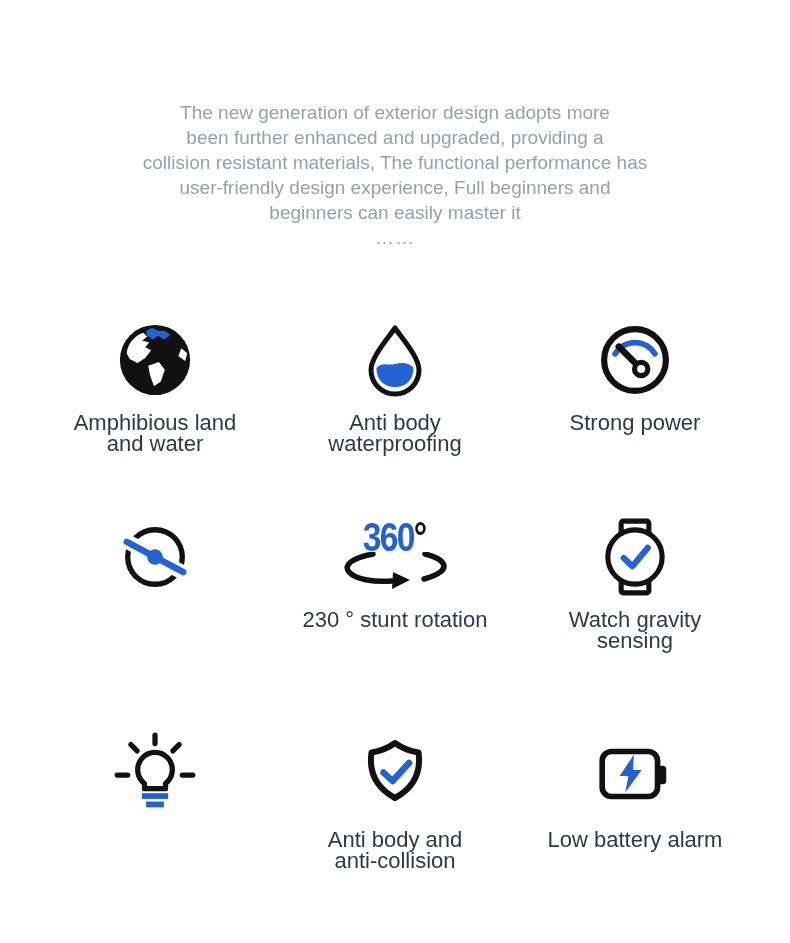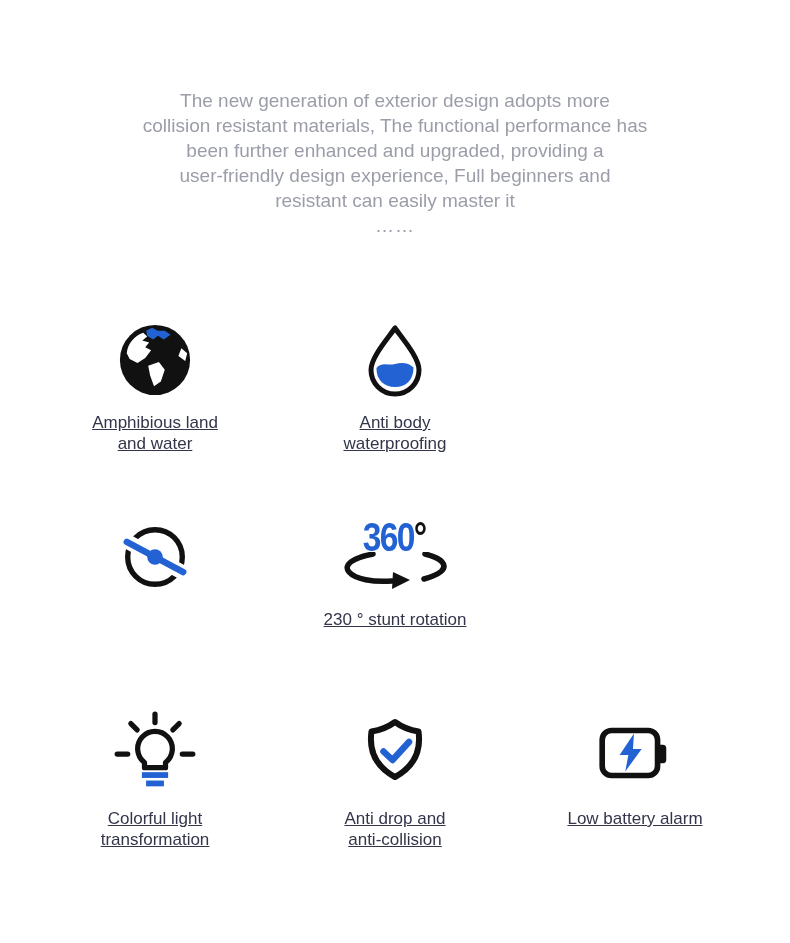--- a/index.html
+++ b/index.html
@@ -1,57 +1,57 @@
 <!DOCTYPE html>
 <html><head>
 <meta charset="utf-8">
 <style>
   html,body{margin:0;padding:0;background:#fff;}
   .page{
     position:relative;width:790px;height:943px;background:#ffffff;overflow:hidden;
     font-family:"Liberation Sans", sans-serif;
   }
   .intro{
-    position:absolute;top:88px;left:50%;transform:translateX(-50%);
+    position:absolute;top:100px;left:50%;transform:translateX(-50%);
     width:640px;text-align:center;
     font-size:19px;line-height:25px;color:#9b9ea8;
   }
   .intro .dots{letter-spacing:1px;}
   .grid{position:absolute;top:320px;left:35px;width:720px;}
   .row{display:flex;}
   .row-2{margin-top:63px;}
   .row-3{margin-top:80px;}
   .cell{width:240px;display:flex;flex-direction:column;align-items:center;}
   .iconbox{height:80px;display:flex;align-items:center;justify-content:flex-start;}
   .row-3 .iconbox{height:86px;}
   .label{
     margin-top:12px;text-align:center;white-space:pre-line;
-    font-size:17px;line-height:21px;color:#33364a;text-decoration:underline;
+    font-size:22px;line-height:21px;color:#33364a;
   }
   
   .r360{position:relative;width:112px;height:78px;}
   .r360-text{
     position:absolute;top:-4px;left:0;right:0;text-align:center;
     font-weight:bold;font-size:40px;line-height:46px;color:#2262d3;
     transform:scaleX(.84);letter-spacing:-2px;white-space:nowrap;
   }
   .r360-text .deg{color:#111111;letter-spacing:0;}
   .swoosh{position:absolute;left:1px;bottom:0;}
 </style>
 </head>
 <body>
 
 <div class="page">
 
   <div class="intro">
     <div>The new generation of exterior design adopts more</div>
+    <div>been further enhanced and upgraded, providing a</div>
     <div>collision resistant materials, The functional performance has</div>
-    <div>been further enhanced and upgraded, providing a</div>
     <div>user-friendly design experience, Full beginners and</div>
-    <div>resistant can easily master it</div>
+    <div>beginners can easily master it</div>
     <div class="dots">……</div>
   </div>
 
   <div class="grid">
 
     <div class="row row-1">
 
       <div class="cell">
         <div class="iconbox">
           <svg width="78" height="78" viewBox="0 0 80 80">
@@ -71,20 +71,31 @@
           <svg width="80" height="80" viewBox="0 0 80 80">
             <path d="M40 8 C34 17 16 37 16 50 A24 24 0 0 0 64 50 C64 37 46 17 40 8 Z" fill="#ffffff" stroke="#111111" stroke-width="5" stroke-linejoin="round"></path>
             <path fill="#2262d3" d="M21.5 48 C27 41.5 33 46 40 44 C47 42 53.5 42.5 58.5 47.5
                   C58.5 60 51 67 40 67 C29.5 67 21.5 60 21.5 49 Z"></path>
           </svg>
         </div>
         <div class="label">Anti body
 waterproofing</div>
       </div>
 
+      <div class="cell">
+        <div class="iconbox">
+          <svg width="76" height="76" viewBox="0 0 80 80">
+            <circle cx="40" cy="40" r="32.5" fill="none" stroke="#111111" stroke-width="6.5"></circle>
+            <path d="M19 33.5 A24.5 24.5 0 0 1 61 33.5" fill="none" stroke="#2262d3" stroke-width="6" stroke-linecap="round"></path>
+            <line x1="42" y1="45" x2="23" y2="26" stroke="#111111" stroke-width="7" stroke-linecap="round"></line>
+            <circle cx="46.5" cy="49.5" r="7" fill="#ffffff" stroke="#111111" stroke-width="5.5"></circle>
+          </svg>
+        </div>
+        <div class="label">Strong power</div>
+      </div>
 
     </div>
 
     <div class="row row-2">
 
       <div class="cell">
         <div class="iconbox">
           <svg width="78" height="78" viewBox="0 0 80 80">
             <circle cx="40" cy="40" r="28" fill="none" stroke="#111111" stroke-width="5.5"></circle>
             <line x1="6" y1="21" x2="74" y2="59" stroke="#ffffff" stroke-width="15"></line>
@@ -101,51 +112,61 @@
             <svg class="swoosh" width="110" height="44" viewBox="0 0 110 44">
               <path d="M33 2 C12 6 3 13 9 20 C15 27 33 30.5 52 29" fill="none" stroke="#111111" stroke-width="5.5" stroke-linecap="round"></path>
               <path d="M85 2 C102 6 108 13 101 19.5 C97.5 22.5 91 25 84 27" fill="none" stroke="#111111" stroke-width="5.5" stroke-linecap="round"></path>
               <polygon points="53,20 70,28 52,37" fill="#111111"></polygon>
             </svg>
           </div>
         </div>
         <div class="label">230 ° stunt rotation</div>
       </div>
 
+      <div class="cell">
+        <div class="iconbox">
+          <svg width="82" height="82" viewBox="0 0 80 80">
+            <rect x="26.5" y="5" width="27" height="14" rx="2" fill="#ffffff" stroke="#111111" stroke-width="5"></rect>
+            <rect x="26.5" y="61" width="27" height="14" rx="2" fill="#ffffff" stroke="#111111" stroke-width="5"></rect>
+            <circle cx="40" cy="40" r="26.5" fill="#ffffff" stroke="#111111" stroke-width="5"></circle>
+            <path d="M29 41 L37.5 49 L52.5 31" fill="none" stroke="#2262d3" stroke-width="6" stroke-linecap="round" stroke-linejoin="round"></path>
+          </svg>
+        </div>
+        <div class="label">Watch gravity
+sensing</div>
+      </div>
 
     </div>
 
     <div class="row row-3">
 
       <div class="cell">
         <div class="iconbox">
           <svg width="84" height="84" viewBox="0 0 80 80">
             <path d="M30 49.1 L30 54 L50 54 L50 49.1 A16.5 16.5 0 1 0 30 49.1 Z" fill="#ffffff" stroke="#111111" stroke-width="5" stroke-linejoin="round"></path>
             <line x1="40" y1="3" x2="40" y2="11" stroke="#111111" stroke-width="5" stroke-linecap="round"></line>
             <line x1="17" y1="12" x2="23" y2="18" stroke="#111111" stroke-width="5" stroke-linecap="round"></line>
             <line x1="63" y1="12" x2="57" y2="18" stroke="#111111" stroke-width="5" stroke-linecap="round"></line>
             <line x1="4" y1="41" x2="14" y2="41" stroke="#111111" stroke-width="5" stroke-linecap="round"></line>
             <line x1="66" y1="41" x2="76" y2="41" stroke="#111111" stroke-width="5" stroke-linecap="round"></line>
             <line x1="27.5" y1="61" x2="52.5" y2="61" stroke="#2262d3" stroke-width="5.5"></line>
             <line x1="31.5" y1="69" x2="48.5" y2="69" stroke="#2262d3" stroke-width="5.5"></line>
           </svg>
         </div>
-        <div class="label">Colorful light
-transformation</div>
       </div>
 
       <div class="cell">
         <div class="iconbox">
           <svg width="80" height="80" viewBox="0 0 80 80">
             <path d="M40 9 C47.5 14.5 57 17.5 63.5 18.5 C66 36 61 52.5 40 64
                      C19 52.5 14 36 16.5 18.5 C23 17.5 32.5 14.5 40 9 Z" fill="none" stroke="#111111" stroke-width="6" stroke-linejoin="round"></path>
             <path d="M28.5 38.5 L37.5 47 L54 29" fill="none" stroke="#2262d3" stroke-width="6.5" stroke-linecap="round" stroke-linejoin="round"></path>
           </svg>
         </div>
-        <div class="label">Anti drop and
+        <div class="label">Anti body and
 anti-collision</div>
       </div>
 
       <div class="cell">
         <div class="iconbox">
           <svg width="82" height="82" viewBox="0 0 80 80">
             <rect x="8" y="18" width="54" height="44" rx="9" fill="none" stroke="#111111" stroke-width="5.5"></rect>
             <path d="M62 32 L67 32 Q70.5 32 70.5 35.5 L70.5 46.5 Q70.5 50 67 50 L62 50 Z" fill="#111111"></path>
             <path d="M39 21 L25 42 L33.5 42 L30.5 58 L46.5 36 L38 36 Z" fill="#2262d3"></path>
           </svg>

